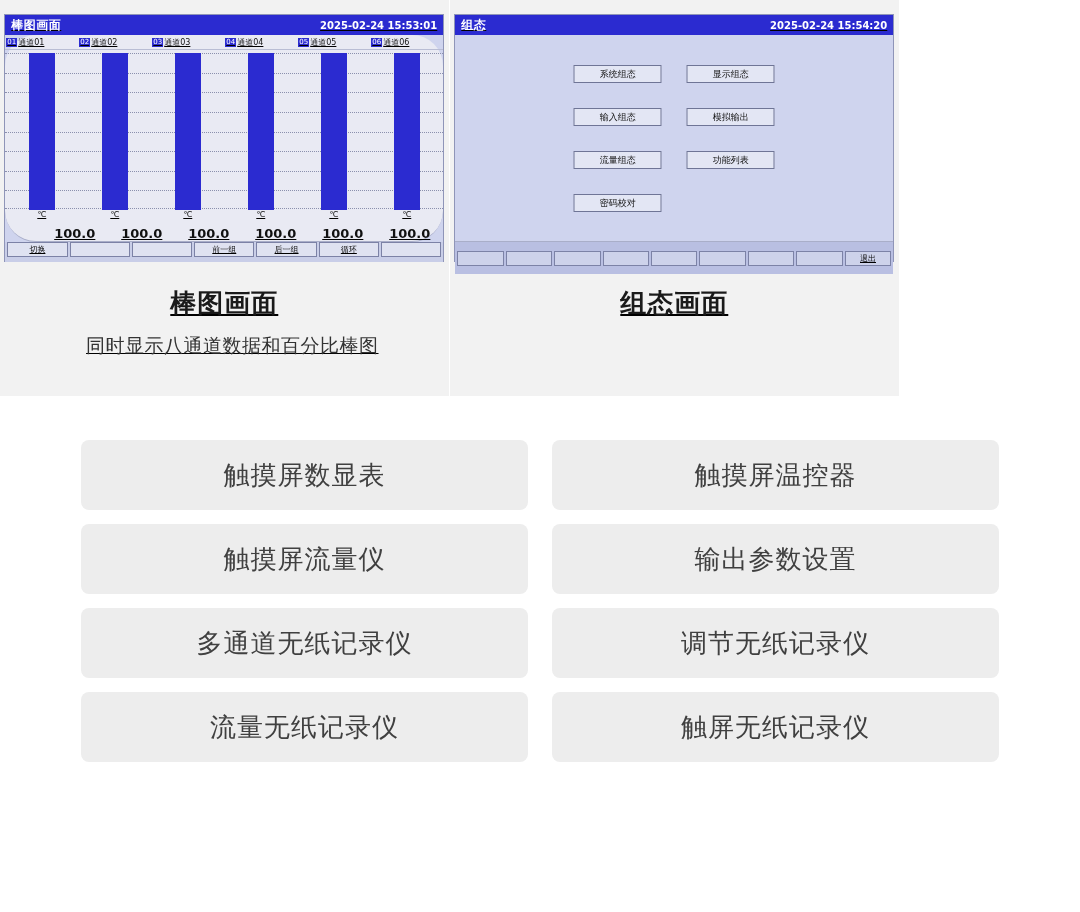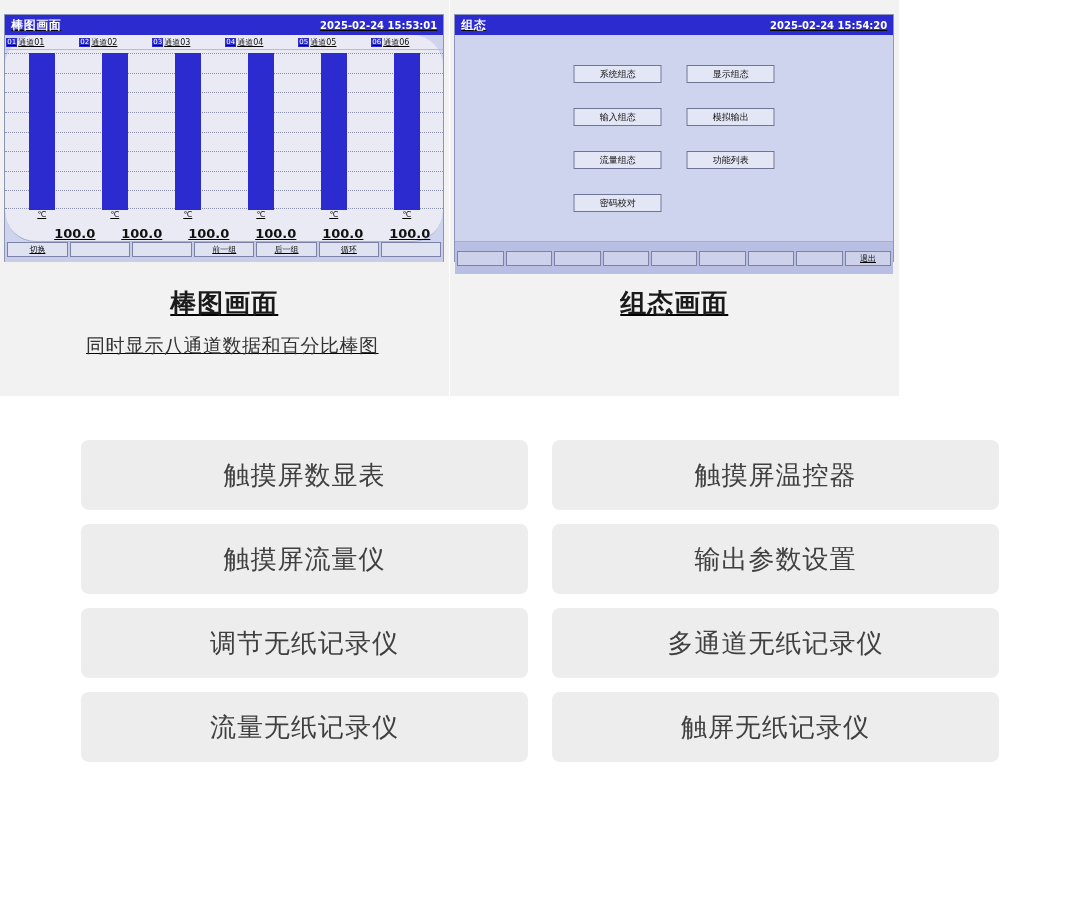--- a/index.html
+++ b/index.html
@@ -313,19 +313,19 @@
       <div class="cap-title">组态画面</div>
     </div>
   </div>
 
 
   <div class="grid">
     <div class="pill">触摸屏数显表</div>
     <div class="pill">触摸屏温控器</div>
     <div class="pill">触摸屏流量仪</div>
     <div class="pill">输出参数设置</div>
+    <div class="pill">多通道无纸记录仪</div>
     <div class="pill">调节无纸记录仪</div>
-    <div class="pill">多通道无纸记录仪</div>
     <div class="pill">流量无纸记录仪</div>
     <div class="pill">触屏无纸记录仪</div>
   </div>
 
 </div>
 
 </body></html>

